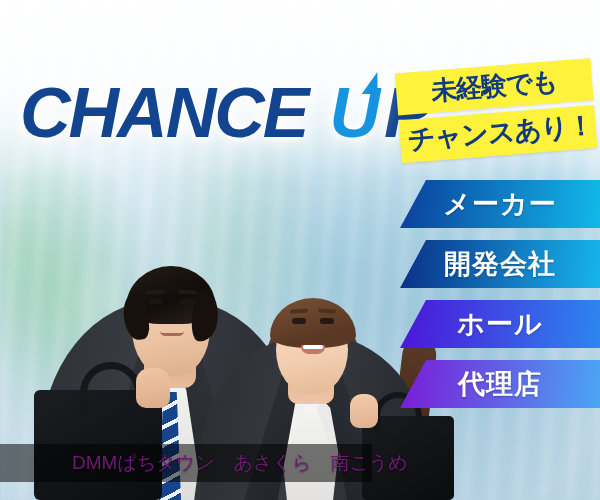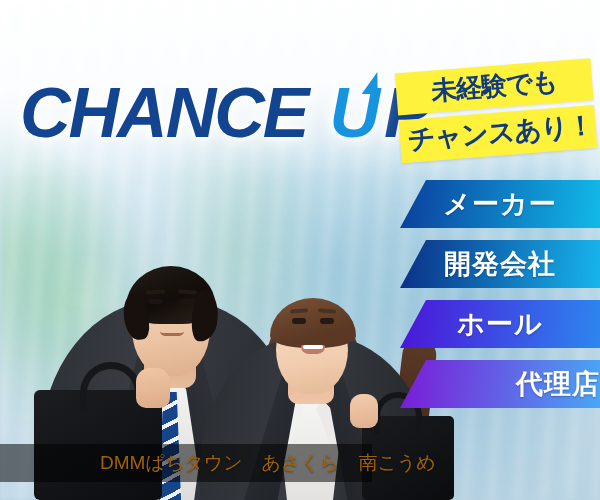--- a/index.html
+++ b/index.html
@@ -168,21 +168,21 @@
     clip-path:polygon(26px 0,100% 0,100% 100%,0 100%);
     display:flex;align-items:center;justify-content:center;
     box-shadow:0 2px 5px rgba(0,0,0,.22);}
   .cat span{color:#fff;font-size:27px;font-weight:700;letter-spacing:1px;
     text-shadow:0 1px 2px rgba(0,0,0,.28);}
 
   
   .caption{position:absolute;left:0;bottom:18px;width:372px;height:38px;
     background:rgba(0,0,0,.52);
     display:flex;align-items:center;}
-  .caption span{color:#a16207;font-size:19px;padding-left:100px;white-space:nowrap;
+  .caption span{color:#701a75;font-size:19px;padding-left:72px;white-space:nowrap;
     text-shadow:0 1px 2px rgba(0,0,0,.5);}
 </style>
 </head>
 <body>
 
 <div class="banner">
 
   <div class="bg">
     <div class="bg-blur"></div>
     <div class="bg-vert"></div>
@@ -248,21 +248,21 @@
   <div class="cats">
     <div class="cat" id="cat0" style="background: linear-gradient(95deg, rgb(11, 63, 156) 0%, rgb(18, 184, 232) 100%);">
       <span>メーカー</span>
     </div>
     <div class="cat" id="cat2" style="background: linear-gradient(95deg, rgb(11, 47, 134) 0%, rgb(23, 180, 236) 100%);">
       <span>開発会社</span>
     </div>
     <div class="cat" id="cat1" style="background: linear-gradient(95deg, rgb(75, 21, 216) 0%, rgb(45, 134, 239) 100%);">
       <span>ホール</span>
     </div>
-    <div class="cat" id="cat3" style="background: linear-gradient(95deg, rgb(122, 27, 214) 0%, rgb(74, 166, 245) 100%); justify-content: flex-end;">
+    <div class="cat" id="cat3" style="background: linear-gradient(95deg, rgb(122, 27, 214) 0%, rgb(74, 166, 245) 100%);">
       <span>代理店</span>
     </div>
   </div>
 
   <div class="caption">
     <span>DMMぱちタウン　あさくら　南こうめ</span>
   </div>
 
 </div>
 

